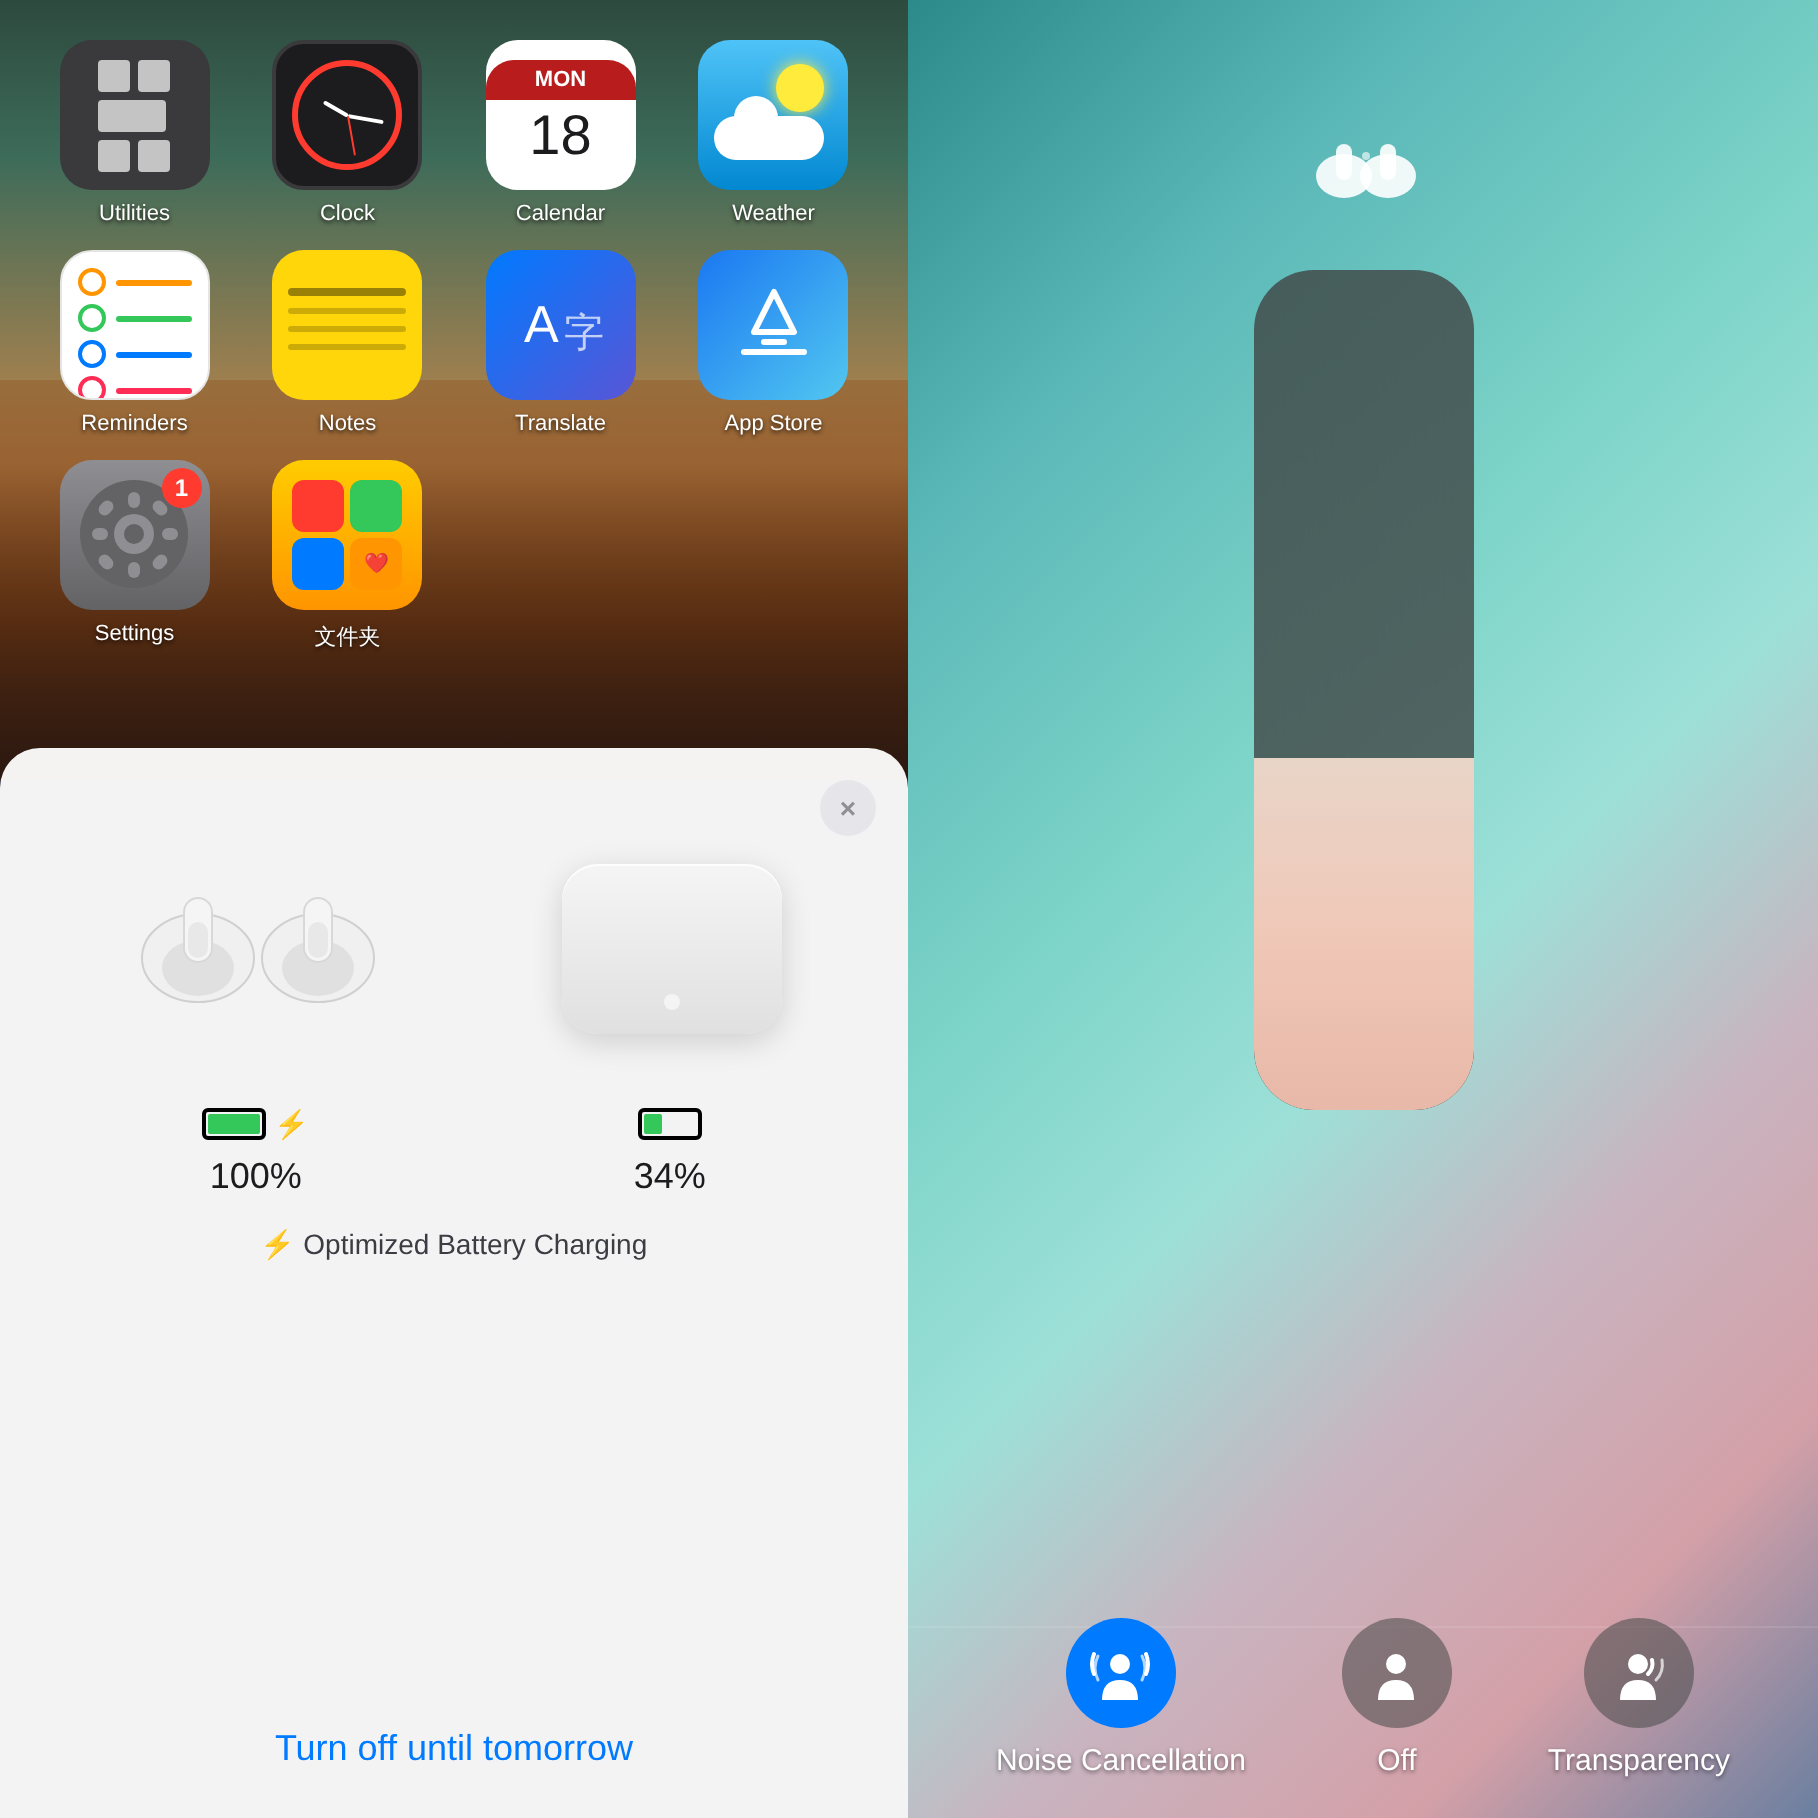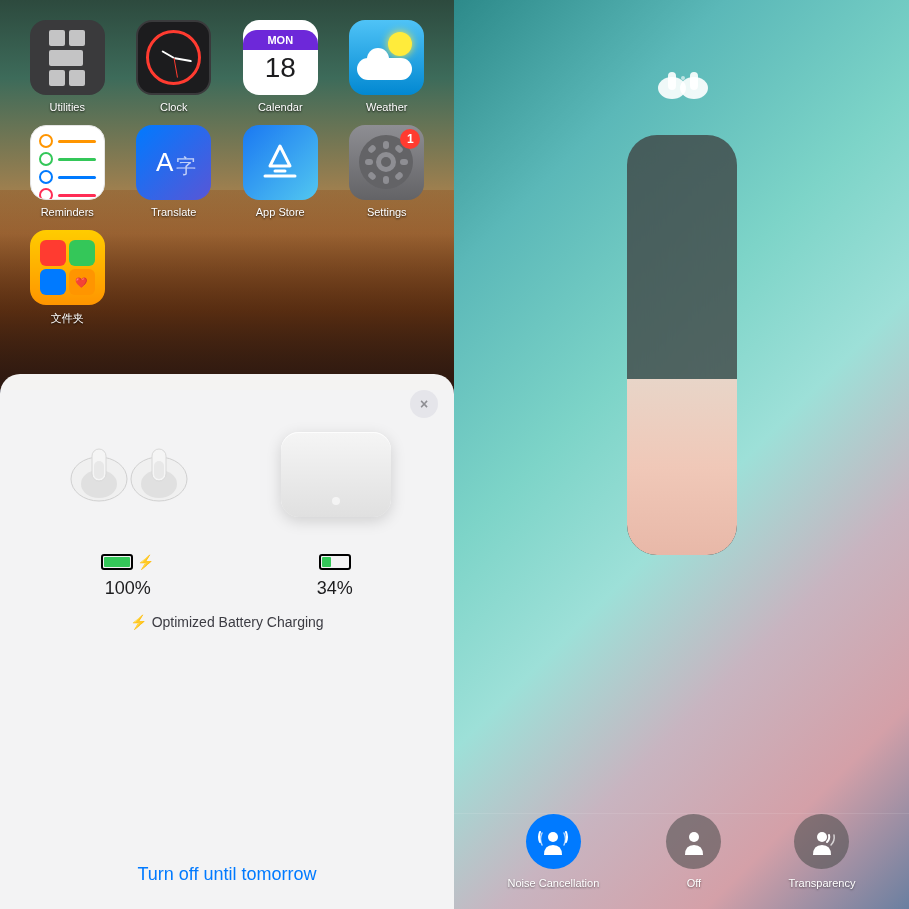--- a/index.html
+++ b/index.html
@@ -144,21 +144,21 @@
       transform-origin: bottom center;
       transform: translateX(-50%) rotate(170deg);
       border-radius: 1px;
     }
 
     .icon-calendar {
       background: white;
       flex-direction: column;
     }
     .cal-header {
-      background: #6d28d9;
+      background: #b91c1c;
       width: 100%;
       text-align: center;
       color: white;
       font-size: 11px;
       font-weight: 600;
       padding: 4px 0;
       border-radius: 14px 14px 0 0;
     }
     .cal-date {
       font-size: 28px;
@@ -551,21 +551,21 @@
     .anc-button-active {
       background: #007aff;
     }
 
     .anc-button-inactive {
       background: rgba(80,80,80,0.6);
     }
 
     .anc-label {
       color: white;
-      font-size: 11px;
+      font-size: 15px;
       text-align: center;
       text-shadow: 0 1px 2px rgba(0,0,0,0.5);
     }
 
     .divider-line {
       width: 100%;
       height: 1px;
       background: rgba(255,255,255,0.1);
       position: absolute;
       bottom: 95px;
@@ -640,20 +640,31 @@
           </div>
           <div class="reminder-dot">
             <div class="r-circle" style="border-color:#ff2d55;"></div>
             <div class="r-line" style="background:#ff2d55;"></div>
           </div>
         </div>
       </div>
       <span class="app-label">Reminders</span>
     </div>
 
+    <div class="app-item">
+      <div class="app-icon icon-notes">
+        <div class="notes-lines">
+          <div class="note-line"></div>
+          <div class="note-line"></div>
+          <div class="note-line"></div>
+          <div class="note-line"></div>
+        </div>
+      </div>
+      <span class="app-label">Notes</span>
+    </div>
 
     <div class="app-item">
       <div class="app-icon icon-translate">
         <svg width="60" height="60" viewBox="0 0 60 60">
           <text x="12" y="38" font-size="26" fill="white" font-weight="300">A</text>
           <text x="32" y="40" font-size="20" fill="rgba(255,255,255,0.7)">字</text>
         </svg>
       </div>
       <span class="app-label">Translate</span>
     </div>

